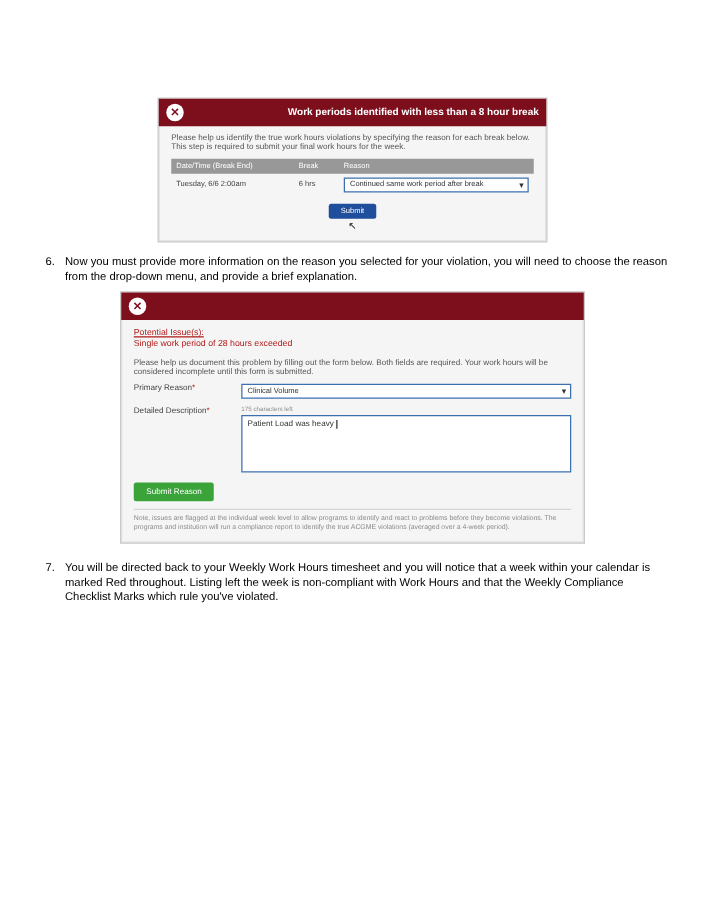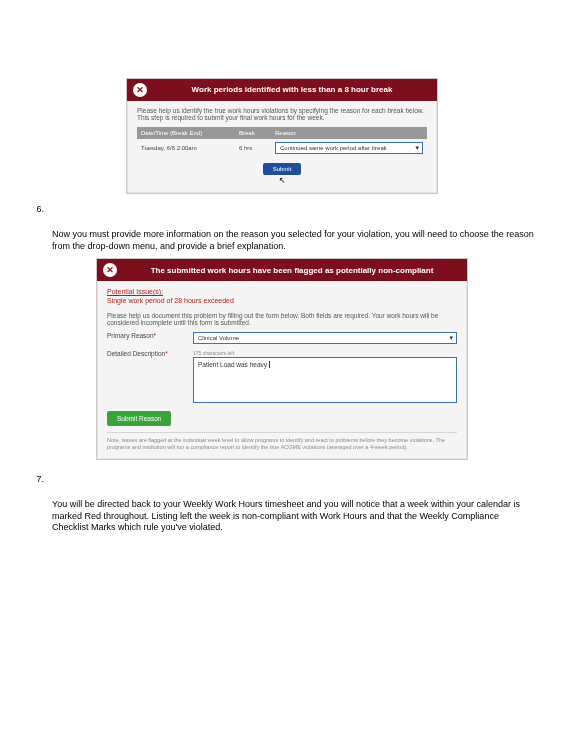--- a/index.html
+++ b/index.html
@@ -24,21 +24,21 @@
   .panel-header {
     background: #7d0e1c;
     color: #fff;
     font-weight: bold;
     text-align: center;
     display: flex;
     align-items: center;
     gap: 6px;
     padding: 4px 6px;
   }
-  .panel-header-title { flex: 1; text-align: center; font-size:8px; line-height:1.2; }
+  .panel-header-title { flex: 1; text-align: right; font-size:8px; line-height:1.2; }
   .circle-icon {
     width:14px; height:14px; border-radius:50%;
     background:#fff; color:#7d0e1c;
     display:flex; align-items:center; justify-content:center;
     font-size:9px; font-weight:bold; flex-shrink:0;
   }
   .panel-body { padding: 6px 10px 8px 10px; font-size:6.5px; color:#555; }
   .table-head {
     background:#989898; color:#fff; display:flex; font-size:6px;
   }
@@ -59,21 +59,21 @@
   .dropdown::after {
     content:"▾"; position:absolute; right:3px; top:1px; font-size:7px; color:#333;
   }
   .submit-btn {
     background:#1f4e9c; color:#fff; font-size:6px; padding:3px 10px;
     border:none; border-radius:2px; display:block; margin:6px auto 0 auto;
   }
   .cursor { font-size:8px; color:#000; text-align:center; margin-top:1px; }
   .step-row { display:flex; gap:8px; margin-top:10px; font-size:9px; }
   .step-num { width:16px; text-align:right; flex-shrink:0; }
-  .step-text { flex:1; line-height:1.3;margin-top:25px; }
+  .step-text { flex:1; line-height:1.3; }
   .potential { color:#b11a1a; font-size:7px; line-height:1.3; }
   .field-row { display:flex; gap:6px; margin-top:6px; align-items:flex-start; }
   .field-label { width:80px; font-size:6.5px; color:#444; text-align:left; }
   .req { color:#b11a1a; }
   .charcount { font-size:5px; color:#8c8c8c; margin-bottom:1px; }
   .textarea {
     border:1px solid #3b6fb0; background:#fff; color:#333;
     font-size:6.5px; padding:3px 4px; height:46px; width:100%;
     box-sizing:border-box; line-height:1.2;
   }
@@ -118,21 +118,20 @@
   </div>
 
   <div class="step-row">
     <div class="step-num">6.</div>
     <div class="step-text">Now you must provide more information on the reason you selected for your violation, you will need to choose the reason from the drop-down menu, and provide a brief   explanation.</div>
   </div>
 
   <div class="panel panel2">
     <div class="panel-header">
       <span class="circle-icon">✕</span>
-      <span class="panel-header-title">The submitted work hours have been flagged as potentially non-compliant</span>
     </div>
     <div class="panel-body">
       <div class="potential">
         <span style="text-decoration:underline;">Potential Issue(s):</span><br>
         <span>Single work period of 28 hours exceeded</span>
       </div>
       <div style="margin-top:6px;">Please help us document this problem by filling out the form below. Both fields are required. Your work hours will be considered incomplete until this form is submitted.</div>
 
       <div class="field-row">
         <div class="field-label"><span>Primary Reason</span><span class="req">*</span></div>

